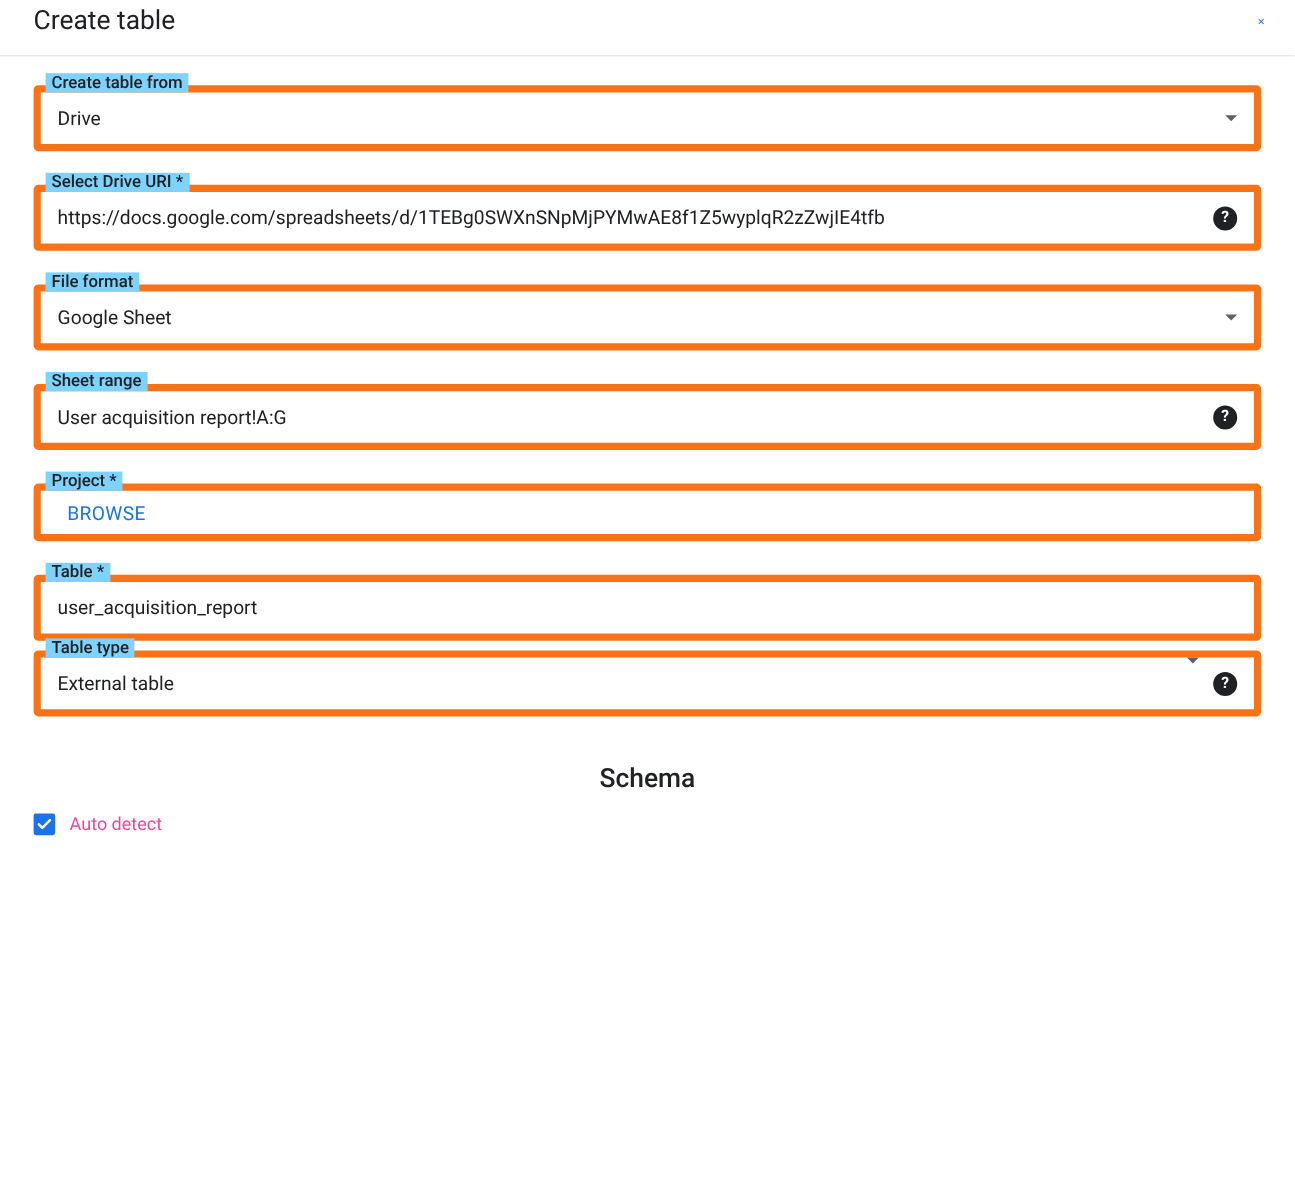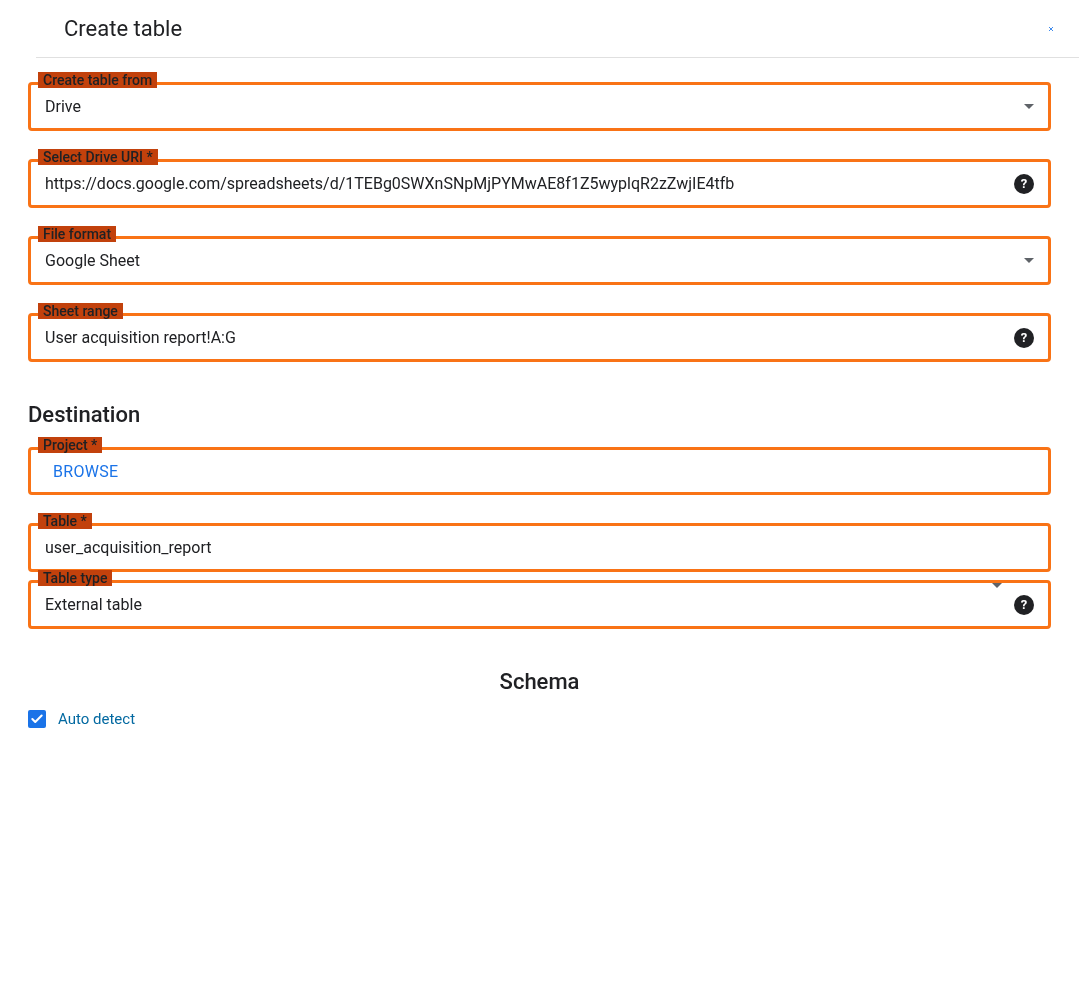--- a/index.html
+++ b/index.html
@@ -10,23 +10,22 @@
     body {
       font-family: Roboto, "Helvetica Neue", Arial, sans-serif;
       background: #fff;
       color: #202124;
       width: 1079px;
     }
     .header {
       display: flex;
       align-items: center;
       justify-content: space-between;
-      padding: 16px 24px 16px 28px;
+      padding: 5px 24px 16px 28px;
       border-bottom: 1px solid #e0e0e0;
-      margin-left: 36px;
     }
     .header-title {
       font-size: 22px;
       font-weight: 400;
       color: #202124;
     }
     .header-icon {
       color: #1a73e8;
       font-size: 20px;
       overflow: hidden;
@@ -59,29 +58,29 @@
       position: relative;
       margin-bottom: 28px;
     }
     .field.with-helper {
       margin-bottom: 8px;
     }
     .field-label {
       position: absolute;
       top: -10px;
       left: 10px;
-      background: #c2410c;
+      background: #7dd3fc;
       padding: 0 5px;
       font-size: 14px;
       font-weight: 500;
       color: #202124;
       z-index: 2;
     }
     .field-box {
-      border: 3px solid #f97316;
+      border: 6px solid #f97316;
       border-radius: 4px;
       display: flex;
       align-items: center;
       min-height: 48px;
       padding: 0 14px;
     }
     .field-value {
       flex: 1;
       font-size: 16px;
       color: #202124;
@@ -140,21 +139,21 @@
       align-items: center;
       justify-content: center;
       flex-shrink: 0;
     }
     .checkbox svg {
       width: 14px;
       height: 14px;
     }
     .checkbox-label {
       font-size: 15px;
-      color: #0369a1;
+      color: #ec4899;
     }
     .field-table-type .field-value-wrap {
       flex: 1;
       display: flex;
       align-items: flex-start;
     }
   </style>
 </head>
 <body>
 
@@ -195,21 +194,20 @@
   </div>
 
   <div class="field">
     <div class="field-label">Sheet range</div>
     <div class="field-box">
       <input class="field-value" value="User acquisition report!A:G" style="">
       <div class="help-icon">?</div>
     </div>
   </div>
 
-  <div class="section-title dest">Destination</div>
 
   <div class="field">
     <div class="field-label">Project *</div>
     <div class="field-box">
       <span class="browse-link">BROWSE</span>
     </div>
   </div>
 
 
   <div class="field with-helper">

